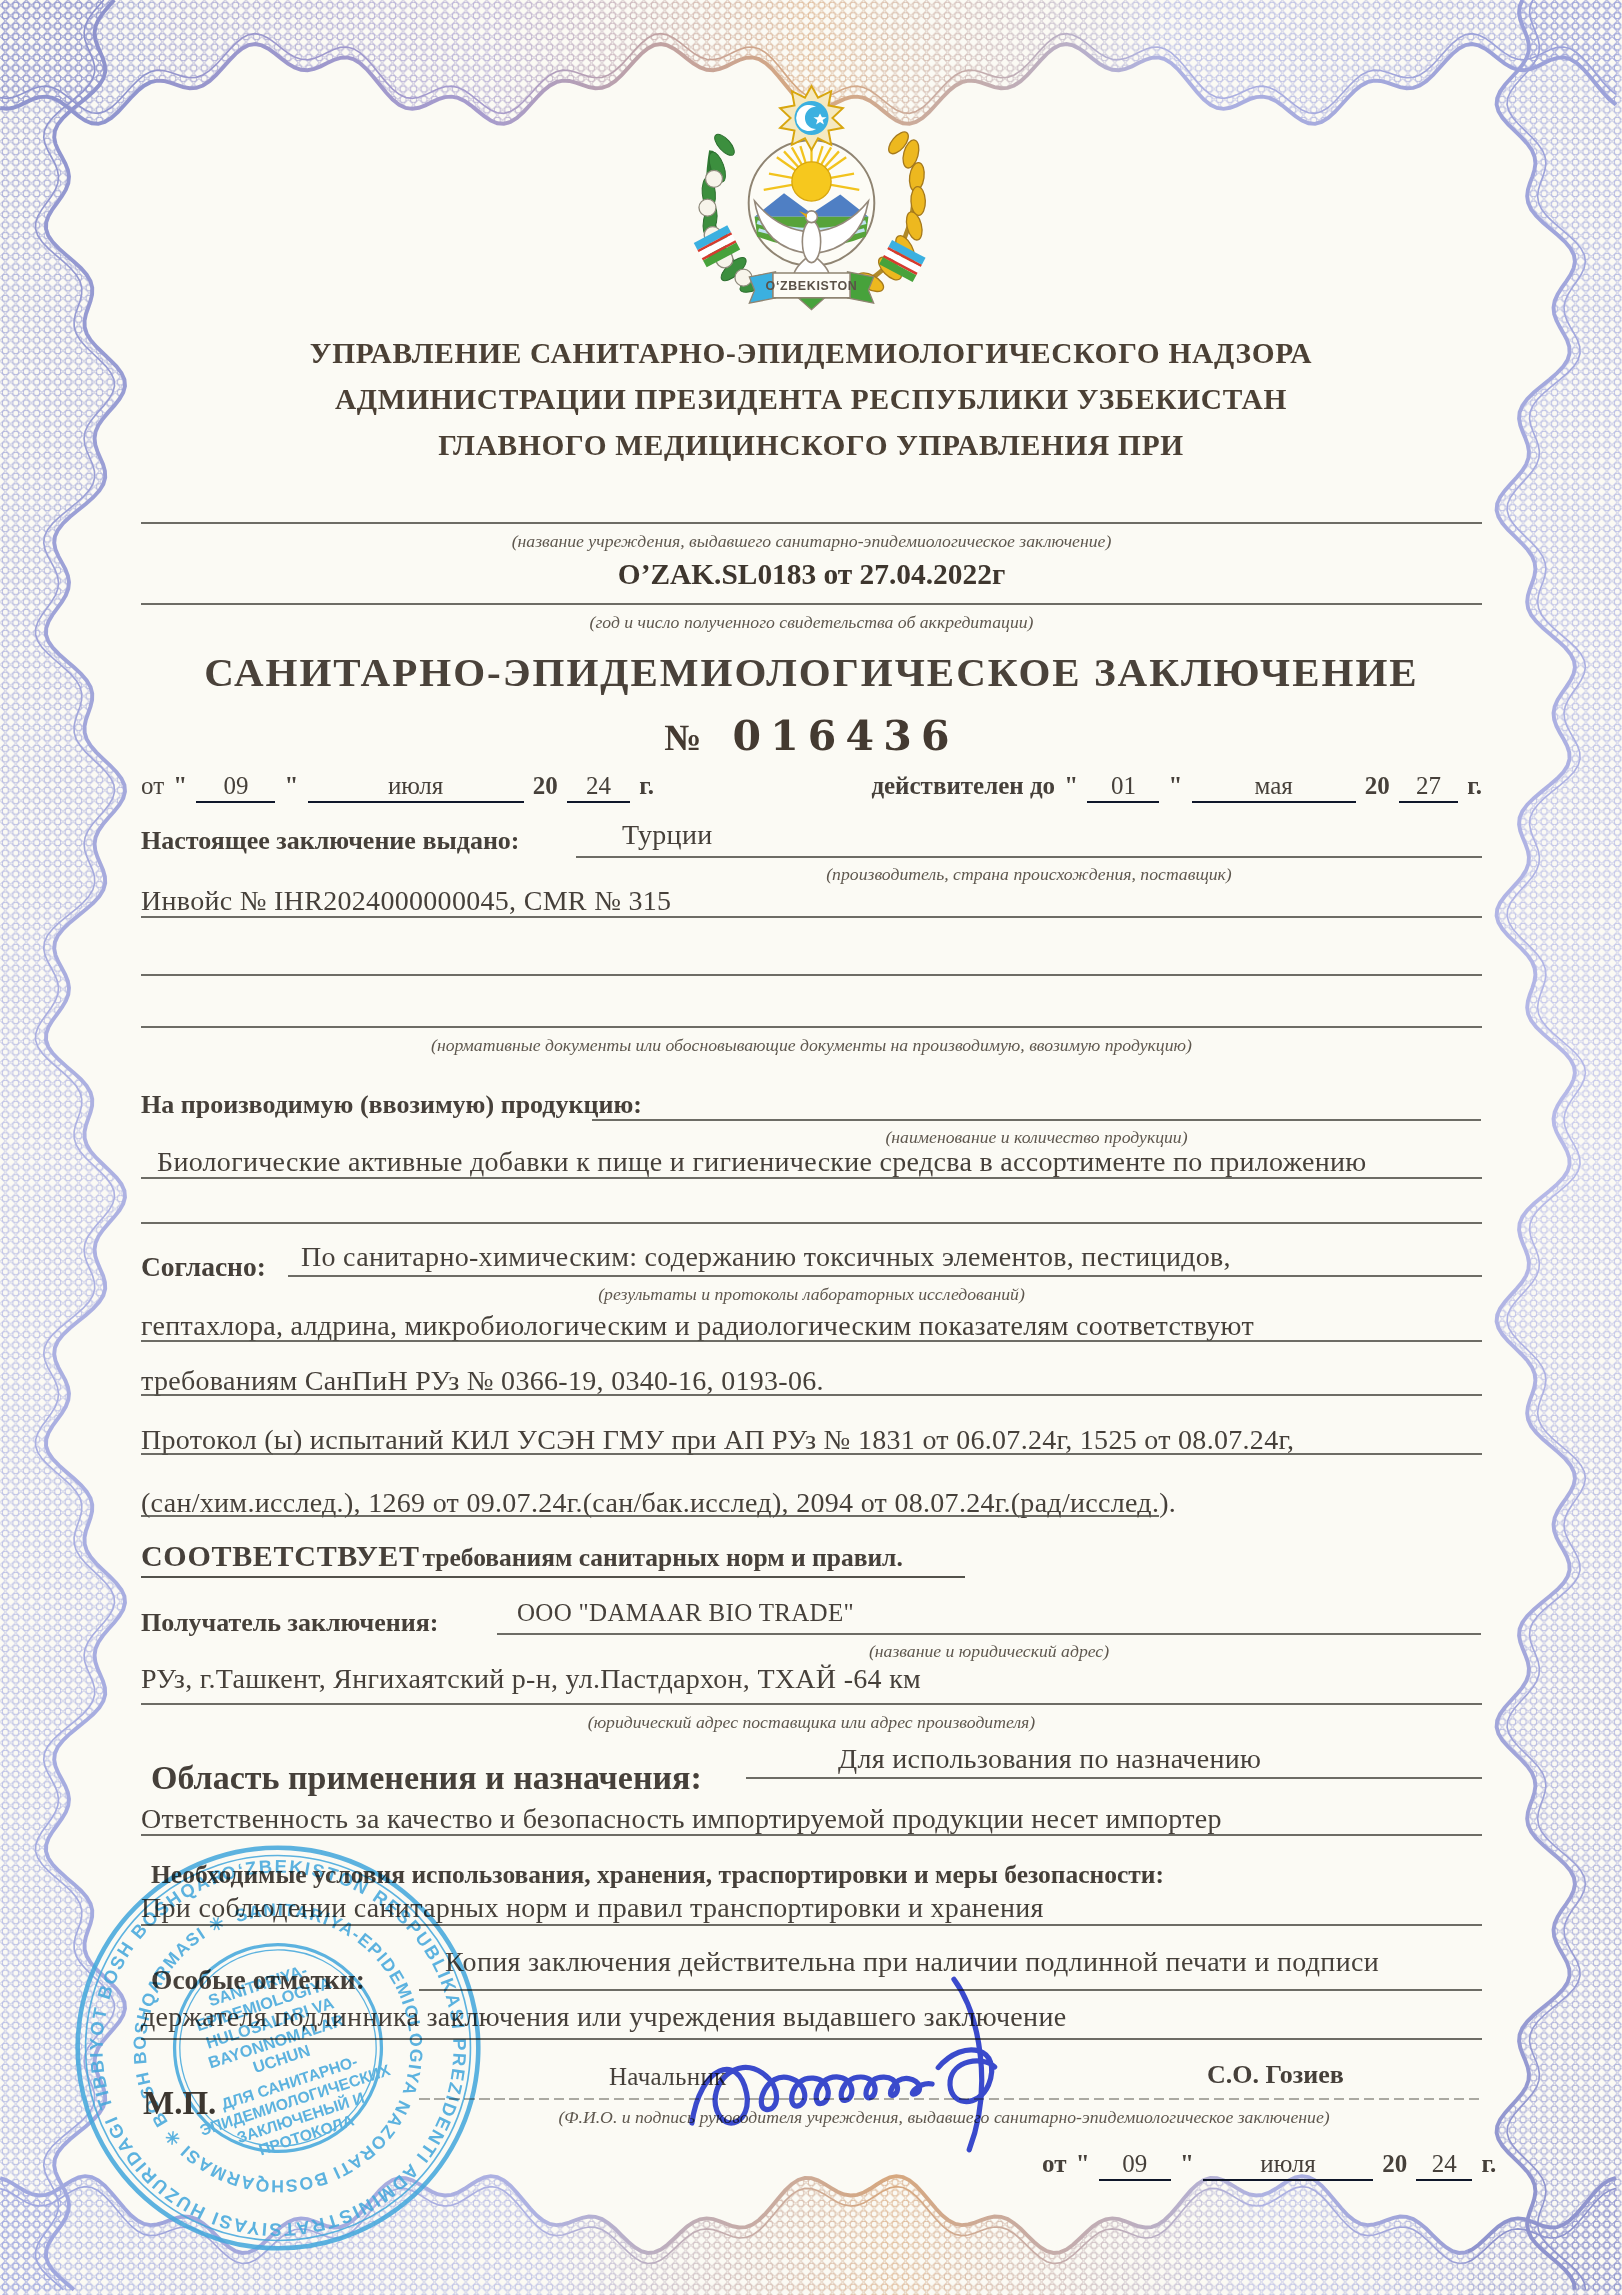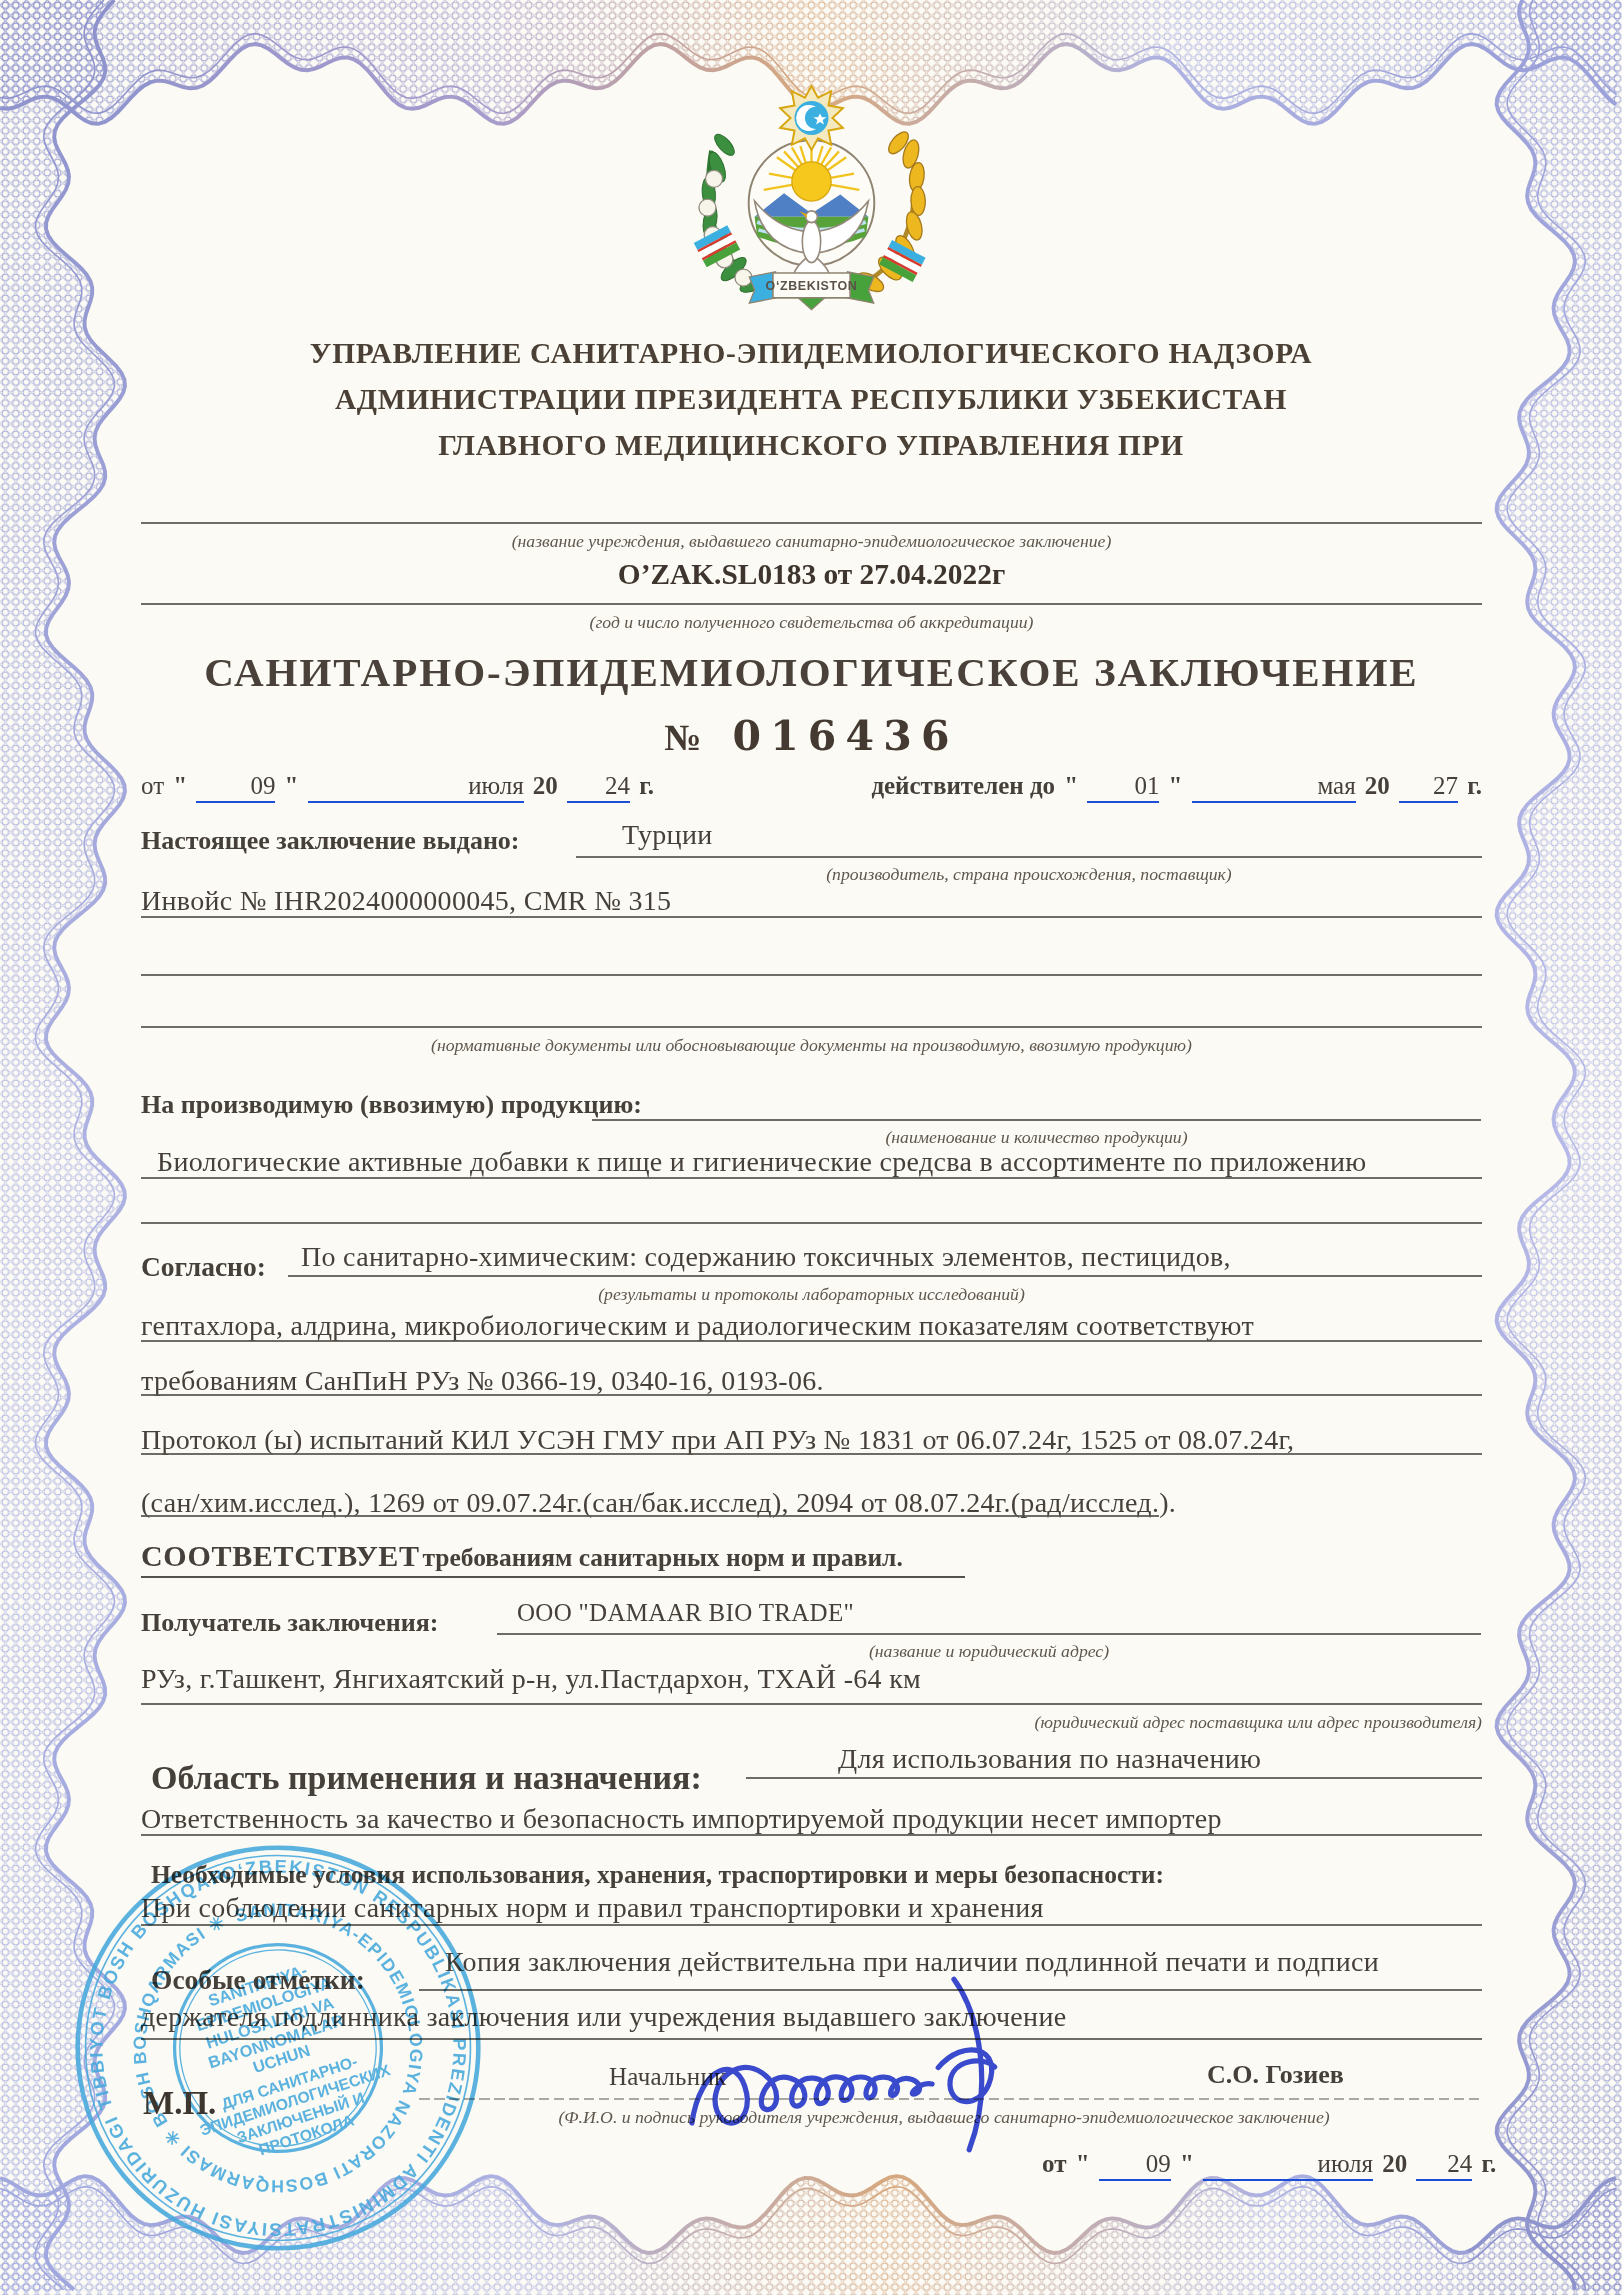--- a/index.html
+++ b/index.html
@@ -20,21 +20,21 @@
   .body-text{font-size:28px; letter-spacing:0.3px;}
   .label{font-weight:bold; font-size:24px;}
   .header-block{text-align:center; font-weight:bold; font-size:29.4px; line-height:46px;
     letter-spacing:0.7px; color:#4b4035;}
   .accr{ text-align:center; font-weight:bold; font-size:29.4px; color:#3e362e;}
   .doc-title{text-align:center; font-weight:bold; font-size:41px; letter-spacing:2px; color:#4a423a;}
   .num-row{text-align:center; color:#443a31;}
   .num-sign{font-weight:bold; font-size:37px; margin-right:31px;}
   .num-value{font-family:"DejaVu Serif", serif; font-weight:bold; font-size:41px; letter-spacing:9.2px;}
   .date-row{display:flex; align-items:baseline; font-size:25px; gap:9.2px;}
-  .slot{display:inline-block; text-align:right; border-bottom:2px solid #1d4ed8; line-height:30px;}
+  .slot{display:inline-block; text-align:center; border-bottom:2px solid #0f172a; line-height:30px;}
   .q{font-weight:bold;}
   .emph{font-weight:bold; font-size:30px; letter-spacing:0.7px;}
   .emph-rest{font-weight:bold; font-size:25.5px;}
   .mp{font-weight:bold; font-size:33px; z-index:10; color:#3c362f;}
   .sig-name{font-weight:bold; font-size:26px;}
   svg text{font-family:"Liberation Sans", sans-serif;}
   .emblem-banner-text{font-family:"Liberation Sans", sans-serif; font-weight:bold;}
   .stamp-svg{mix-blend-mode:multiply; opacity:.88;}
   .sig-svg{mix-blend-mode:multiply;}
 </style>
@@ -282,21 +282,21 @@
       <span class="emph-rest">требованиям санитарных норм и правил.</span>
     </div>
     <div class="rule thick" style="left:141px; top:1576px; width:824px;"></div>
 
     <div class="abs label" style="left:141px; top:1608px; font-size:26px;">Получатель заключения:</div>
     <div class="abs body-text" style="left:517px; top:1599px; font-size:25px;">ООО "DAMAAR BIO TRADE"</div>
     <div class="rule" style="left:497px; top:1633px; width:984px;"></div>
     <div class="abs caption center" style="left:497px; top:1641px; width:984px;">(название и юридический адрес)</div>
     <div class="abs body-text" style="left:141px; top:1663px;">РУз, г.Ташкент, Янгихаятский р-н, ул.Пастдархон, ТХАЙ -64 км</div>
     <div class="rule" style="left:141px; top:1703px; width:1341px;"></div>
-    <div class="abs caption center" style="left:141px; top:1712px; width:1341px;text-align:right;">(юридический адрес поставщика или адрес производителя)</div>
+    <div class="abs caption center" style="left:141px; top:1712px; width:1341px;">(юридический адрес поставщика или адрес производителя)</div>
 
     <div class="abs label" style="left:151px; top:1759px; font-size:34px;">Область применения и назначения:</div>
     <div class="abs body-text" style="left:838px; top:1743px;">Для использования по назначению</div>
     <div class="rule" style="left:746px; top:1777px; width:736px;"></div>
     <div class="abs body-text" style="left:141px; top:1803px;">Ответственность за качество и безопасность импортируемой продукции несет импортер</div>
     <div class="rule" style="left:141px; top:1834px; width:1341px;"></div>
 
     <div class="abs label" style="left:151px; top:1860px; font-size:25.5px;">Необходимые условия использования, хранения, траспортировки и меры безопасности:</div>
     <div class="abs body-text" style="left:141px; top:1892px;">При соблюдении санитарных норм и правил транспортировки и хранения</div>
     <div class="rule" style="left:141px; top:1924px; width:1341px;"></div>

